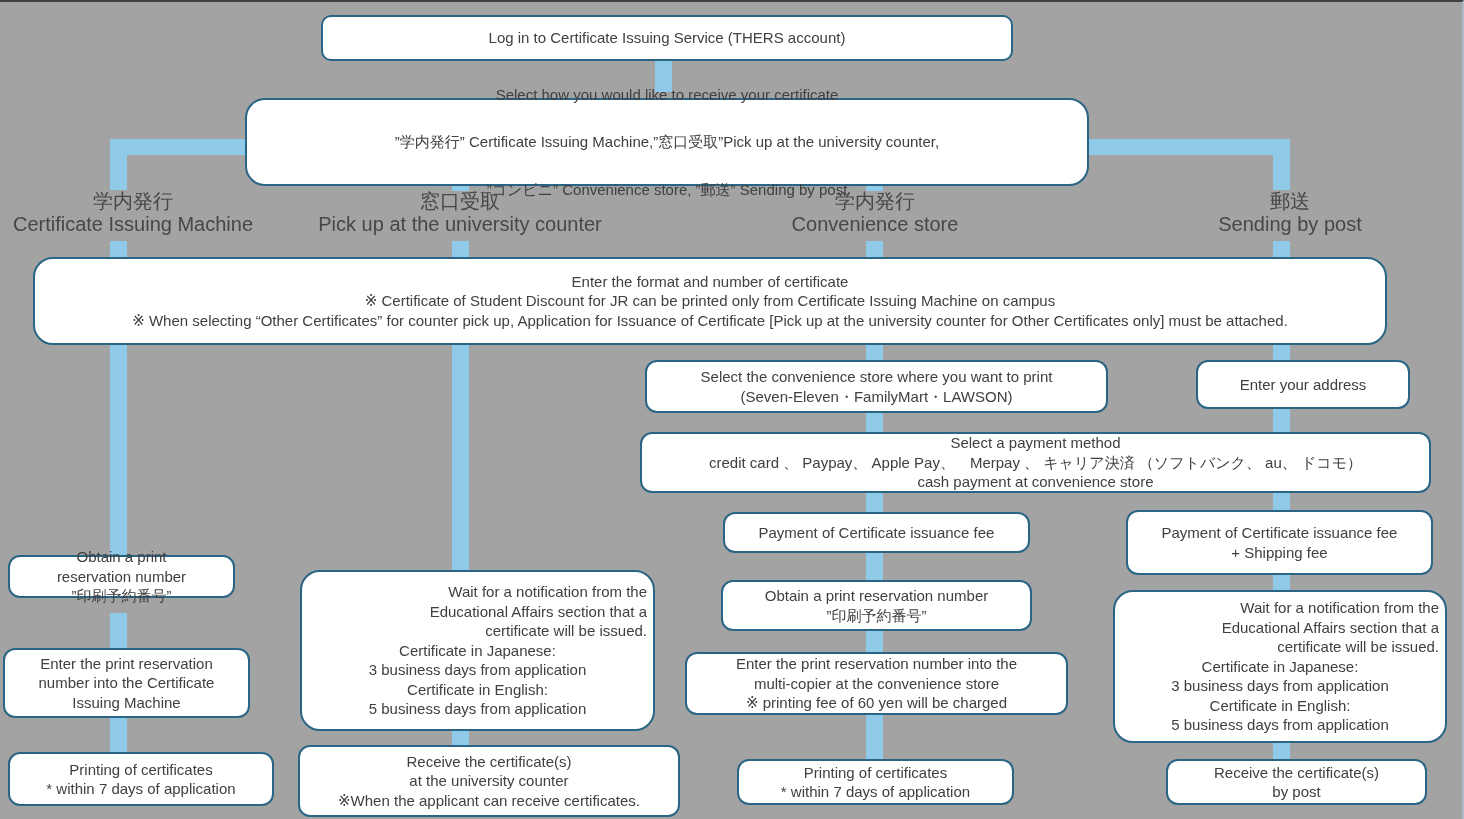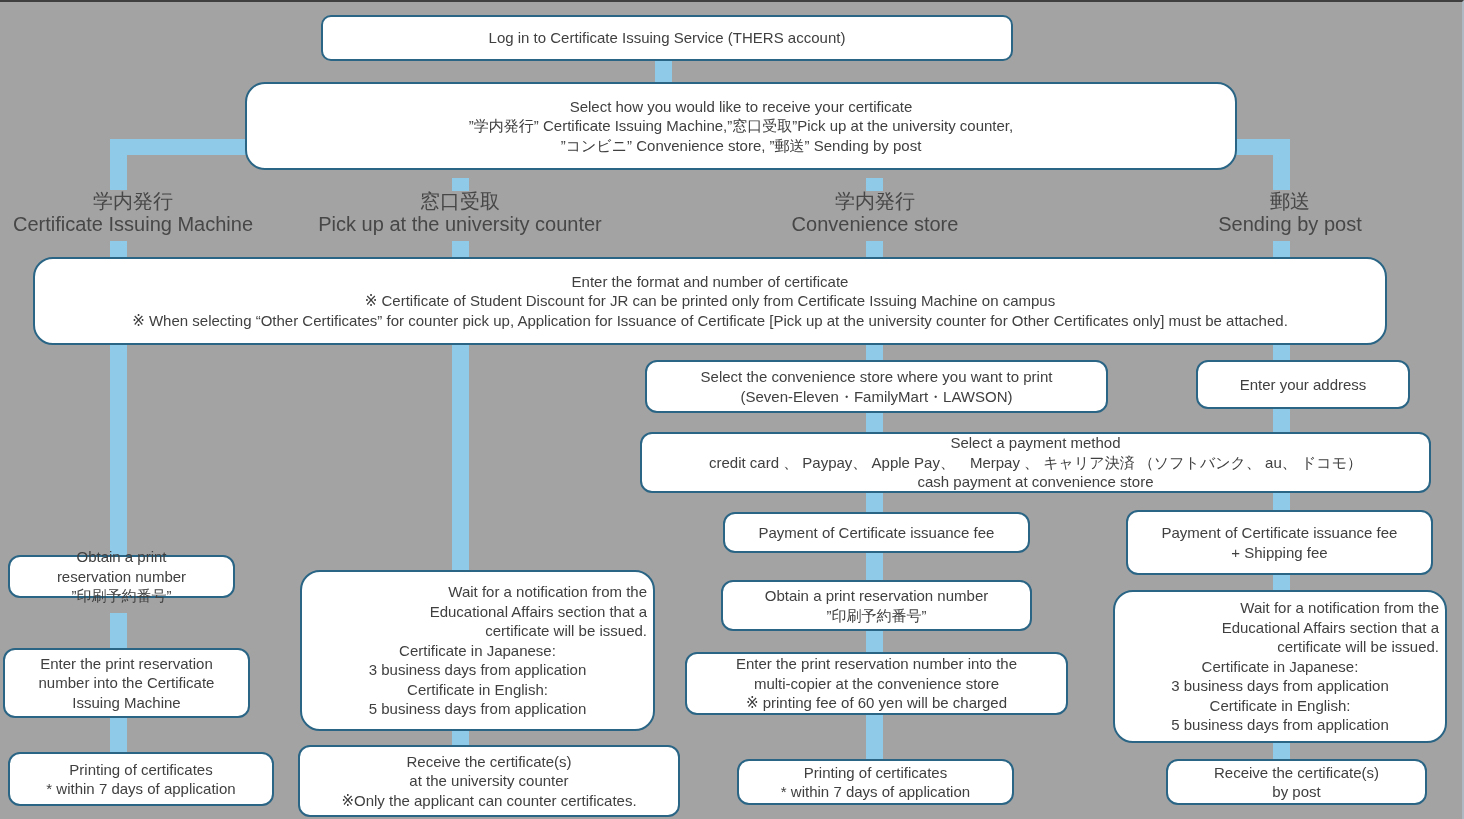--- a/index.html
+++ b/index.html
@@ -54,21 +54,21 @@
   <div class="conn" style="left:866px;top:628px;width:17px;height:23px;"></div>
   <div class="conn" style="left:110px;top:715px;width:17px;height:36px;"></div>
   <div class="conn" style="left:452px;top:728px;width:17px;height:16px;"></div>
   <div class="conn" style="left:866px;top:712px;width:17px;height:46px;"></div>
   <div class="conn" style="left:1273px;top:740px;width:17px;height:18px;"></div>
 
   <div class="box" style="left:321px;top:13px;width:692px;height:46px;border-radius:10px;">
     <div class="line">Log in to Certificate Issuing Service (THERS account)</div>
   </div>
 
-  <div class="box r-lg" style="left:245px;top:80px;width:992px;height:88px;">
+  <div class="box r-lg" style="left:245px;top:96px;width:844px;height:88px;gap:28px;">
     <div class="line">Select how you would like to receive your certificate</div>
     <div class="line">”学内発行” Certificate Issuing Machine,”窓口受取”Pick up at the university counter,</div>
     <div class="line">”コンビニ” Convenience store, ”郵送” Sending by post</div>
   </div>
 
   <div class="collabel" style="left:0px;top:188px;width:266px;">
     <div>学内発行</div>
     <div>Certificate Issuing Machine</div>
   </div>
   <div class="collabel" style="left:293px;top:188px;width:334px;">
@@ -137,21 +137,21 @@
     <div class="ln al">certificate will be issued.</div>
     <div class="ln">Certificate in Japanese:</div>
     <div class="ln">3 business days from application</div>
     <div class="ln">Certificate in English:</div>
     <div class="ln">5 business days from application</div>
   </div>
 
   <div class="box" style="left:298px;top:743px;width:382px;height:72px;">
     <div class="line">Receive the certificate(s)</div>
     <div class="line">at the university counter</div>
-    <div class="line">※Only the applicant can counter certificates.</div>
+    <div class="line">※When the applicant can receive certificates.</div>
   </div>
 
   <div class="box" style="left:721px;top:578px;width:311px;height:51px;">
     <div class="line">Obtain a print reservation number</div>
     <div class="line">”印刷予約番号”</div>
   </div>
 
   <div class="box" style="left:685px;top:650px;width:383px;height:63px;">
     <div class="line">Enter the print reservation number into the</div>
     <div class="line">multi-copier at the convenience store</div>

